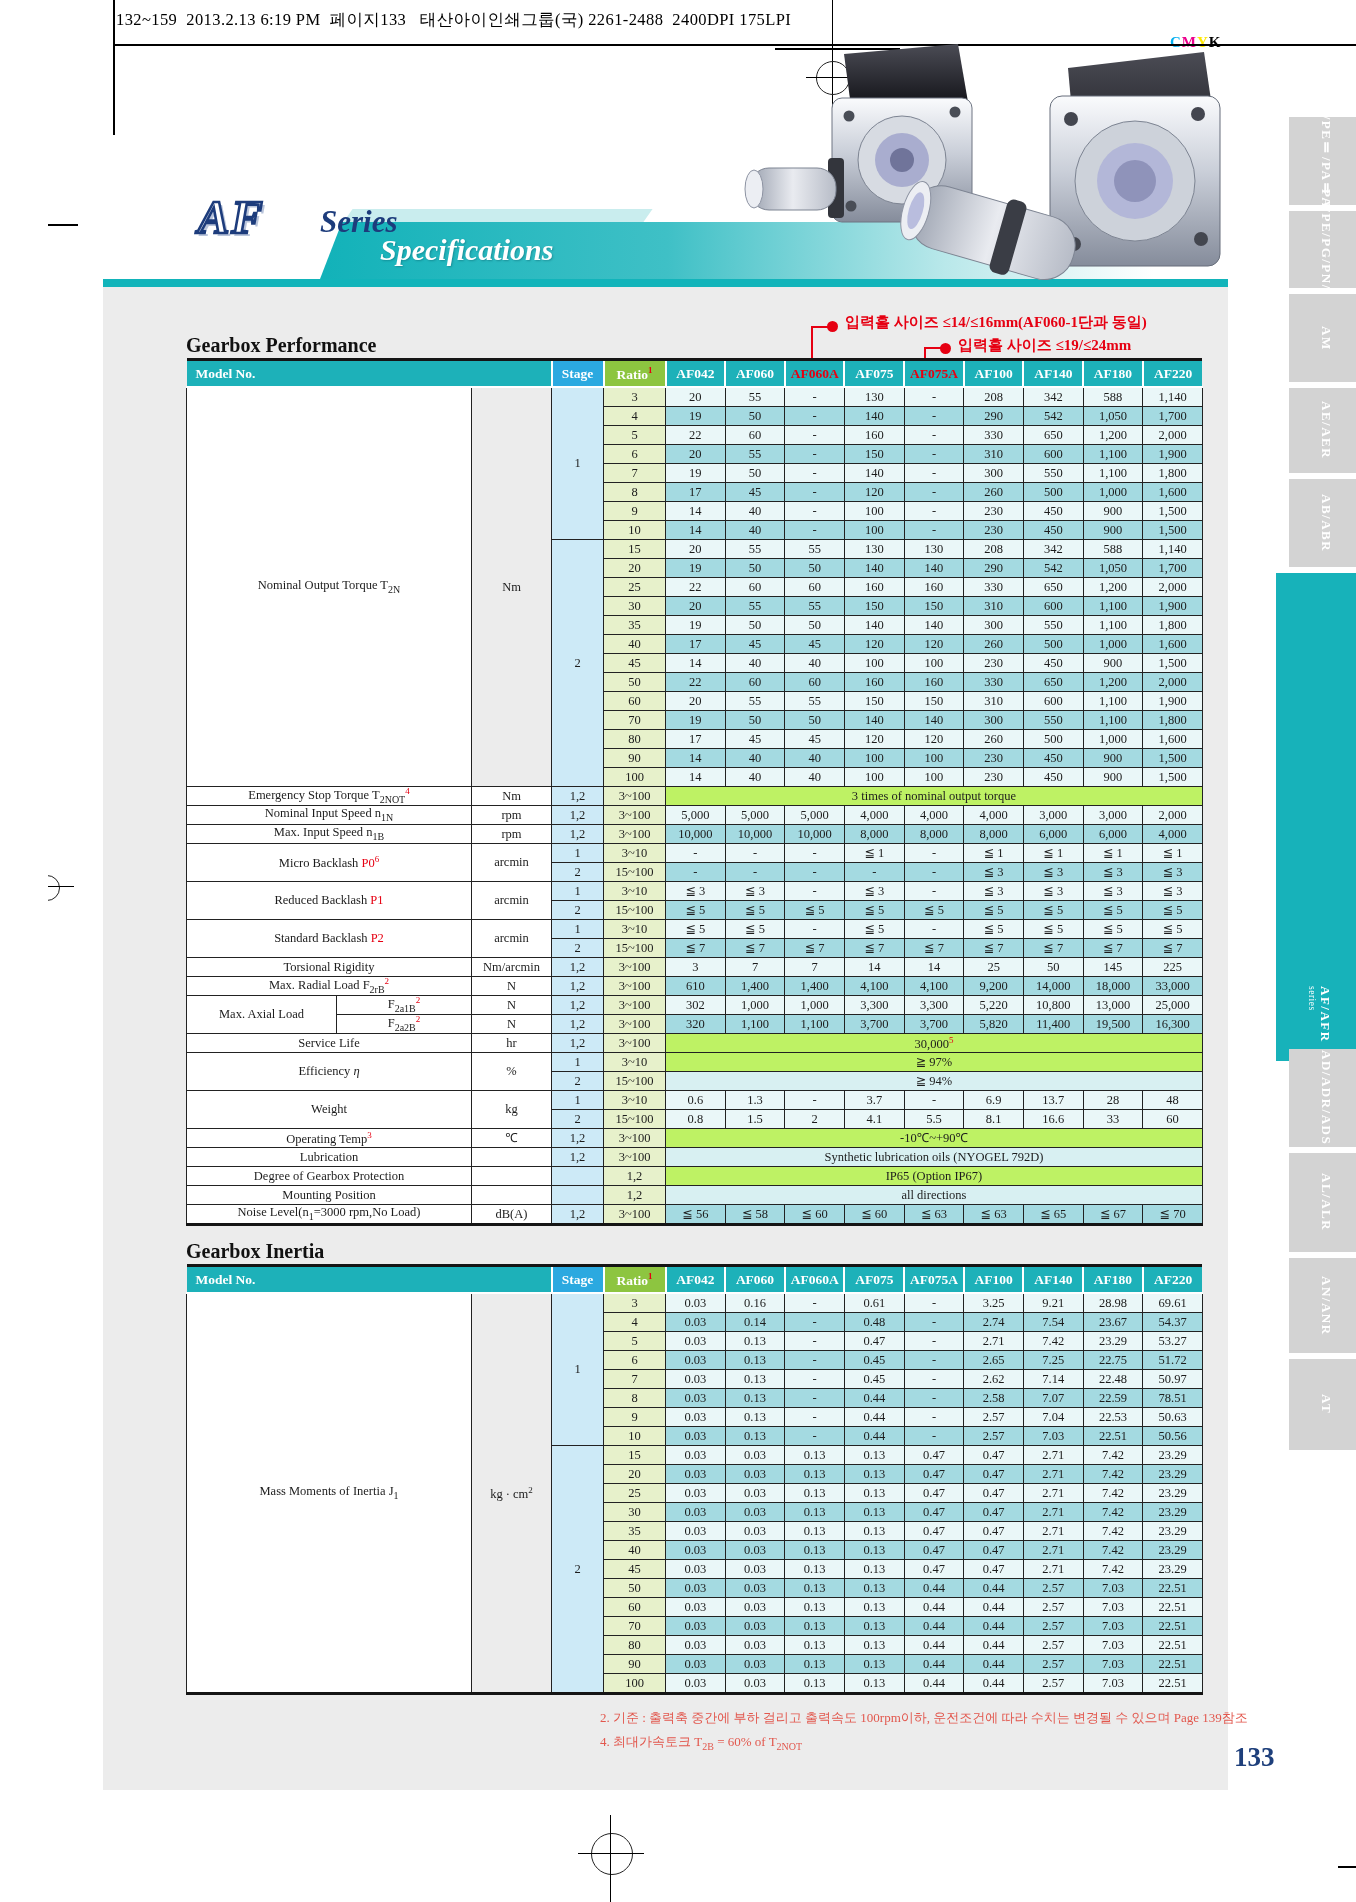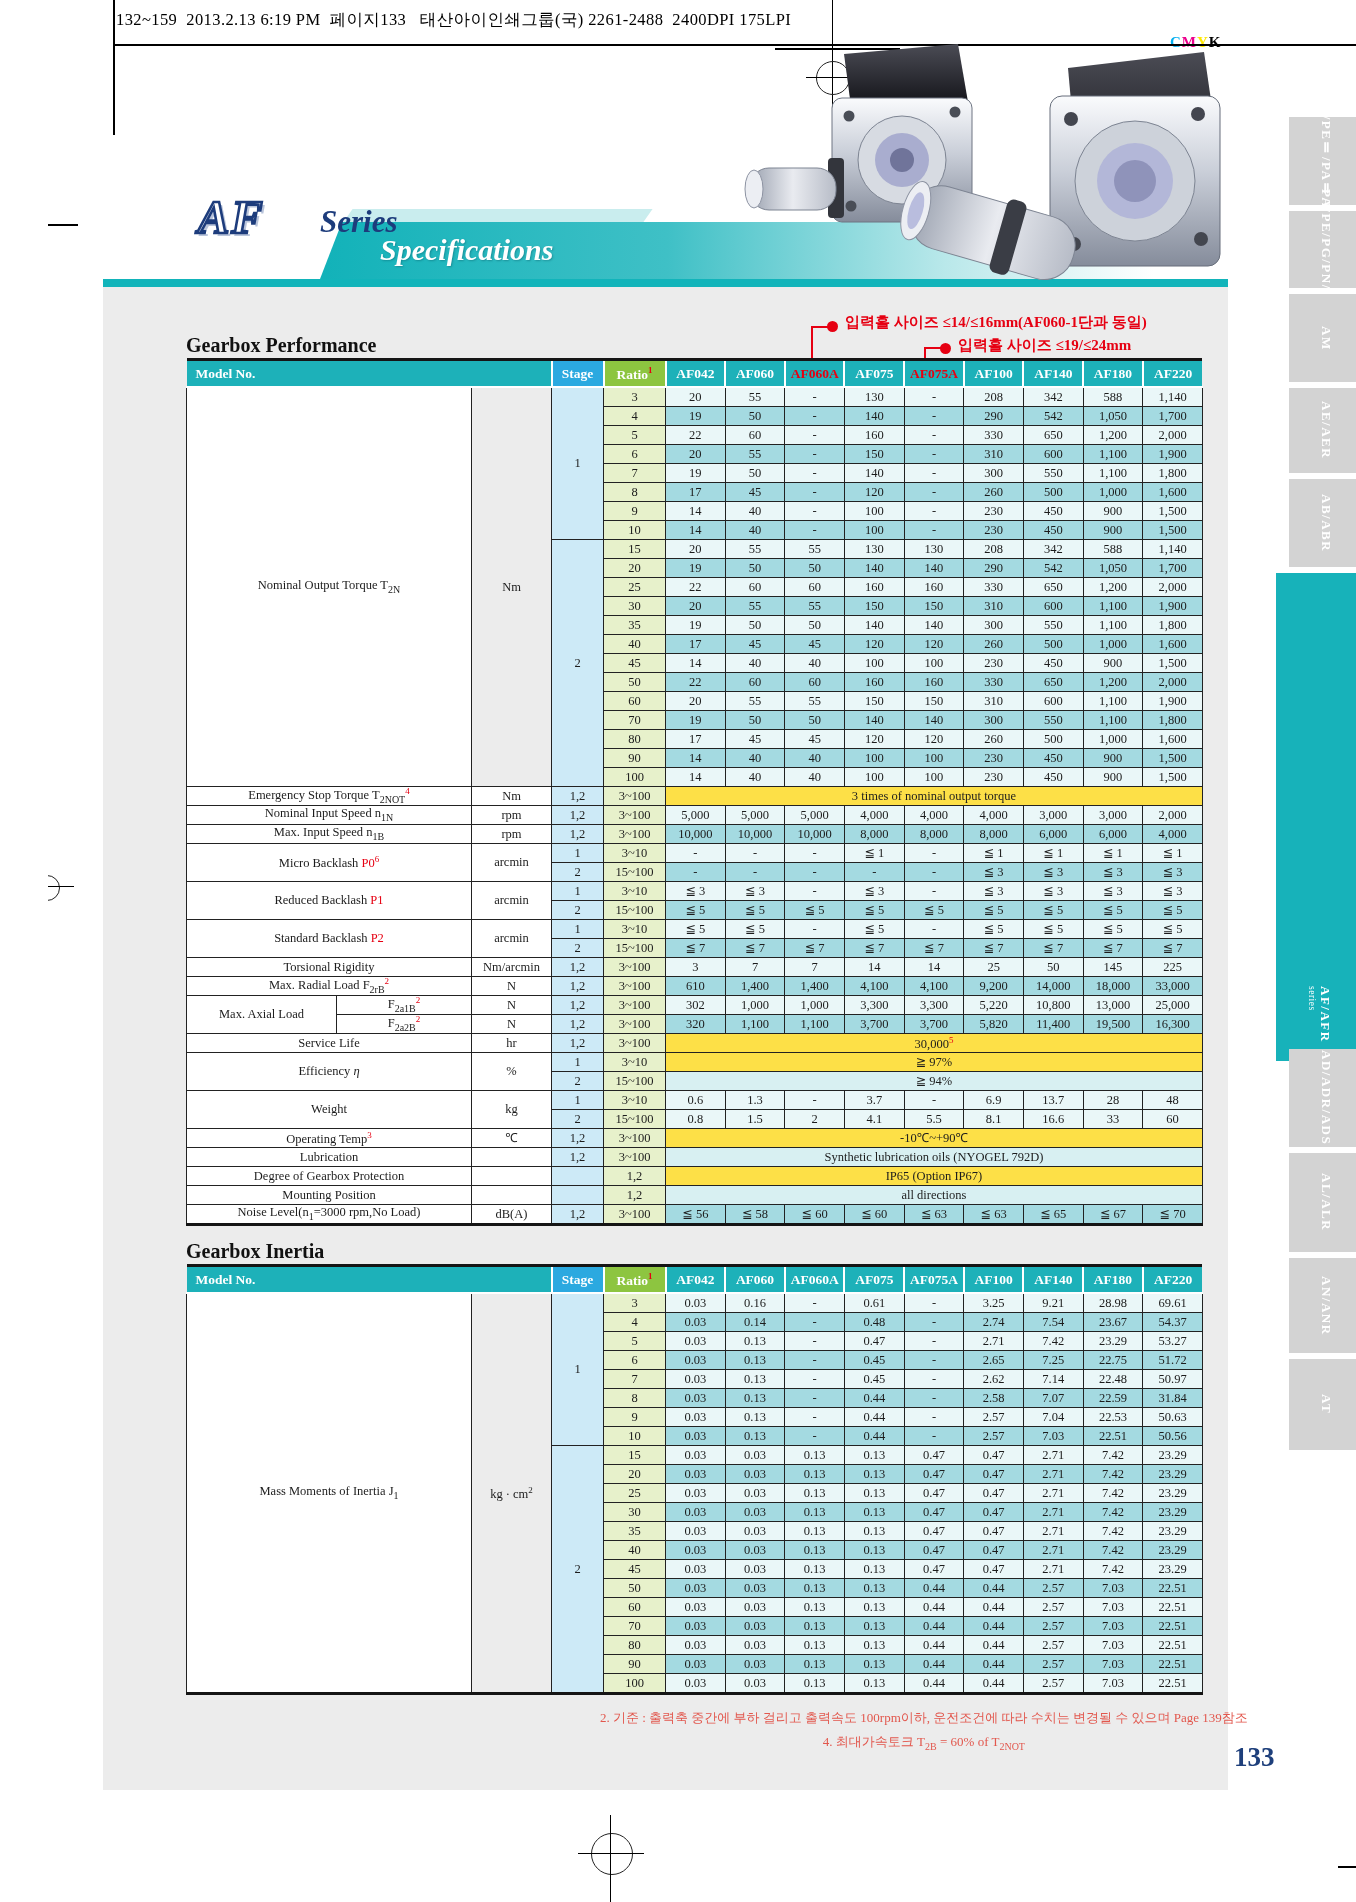--- a/index.html
+++ b/index.html
@@ -48,21 +48,21 @@
   table.spec thead th:last-child{border-right:none;}
   table.spec td{height:18px;font-size:12.5px;line-height:1;text-align:center;vertical-align:middle;
       padding:0;border:1px solid #222;color:#1c1c1c;}
   td.lab{background:#fff;text-align:left;padding-left:10px;font-size:13px;border-left:none;border-right:none;}
   td.sublab{background:#fff;font-size:12.5px;border-right:none;}
   td.unit{background:#fff;border-left:none;font-size:12.5px;}
   td.unit.ug{background:transparent;}
   td.stage{background:#cdeaf7;font-size:13px;}
   td.ratio{background:#e7f1cb;font-size:13px;}
   td.vL{background:#eaf7f8;} td.vD{background:#a4dae1;}
-  td.spL{background:#d8f0f2;font-size:13px;} td.spD{background:#fde047;font-size:13px;}
+  td.spL{background:#d8f0f2;font-size:13px;} td.spD{background:#bef264;font-size:13px;}
   sub{font-size:10px;} sup{font-size:9px;} .r{color:#e60012;}
 
   
   .fn{position:absolute;font-size:13px;color:#e2574d;line-height:24px;z-index:2;white-space:nowrap;}
 
   
   .vtab{position:absolute;left:1241px;width:74px;background:#d3d3d3;writing-mode:vertical-rl;
         display:flex;align-items:center;justify-content:center;color:#fff;font-weight:bold;
         font-size:13px;letter-spacing:1.5px;z-index:1;}
   .vtab.active{left:1228px;width:87px;background:#17b2ba;justify-content:flex-end;padding-bottom:18px;}
@@ -830,21 +830,21 @@
           <tr>
             <td class="ratio">8</td>
             <td class="vD">0.03</td>
             <td class="vD">0.13</td>
             <td class="vD">-</td>
             <td class="vD">0.44</td>
             <td class="vD">-</td>
             <td class="vD">2.58</td>
             <td class="vD">7.07</td>
             <td class="vD">22.59</td>
-            <td class="vD">31.84</td>
+            <td class="vD">78.51</td>
           </tr>
           <tr>
             <td class="ratio">9</td>
             <td class="vL">0.03</td>
             <td class="vL">0.13</td>
             <td class="vL">-</td>
             <td class="vL">0.44</td>
             <td class="vL">-</td>
             <td class="vL">2.57</td>
             <td class="vL">7.04</td>
@@ -1017,21 +1017,21 @@
             <td class="vL">0.44</td>
             <td class="vL">0.44</td>
             <td class="vL">2.57</td>
             <td class="vL">7.03</td>
             <td class="vL">22.51</td>
           </tr>
         </tbody>
       </table>
     </div>
 
-  <div class="fn" id="fn-right" style="left:552px;top:1706px;text-align:center;">
+  <div class="fn" id="fn-right" style="left:552px;top:1706px;">
       <div>2. 기준 : 출력축 중간에 부하 걸리고 출력속도 100rpm이하, 운전조건에 따라 수치는 변경될 수 있으며 Page 139참조</div>
       <div>4. 최대가속토크 T<sub>2B</sub> = 60% of T<sub>2NOT</sub></div>
     </div>
 
   <div id="sidebar">
       <div class="vtab" style="top: 117px; height: 88px;">
         <div class="vtab-text">
           <span class="vt-main">PSⅡ/PEⅡ/PAⅡ/PGⅡ</span>
         </div>
       </div>

